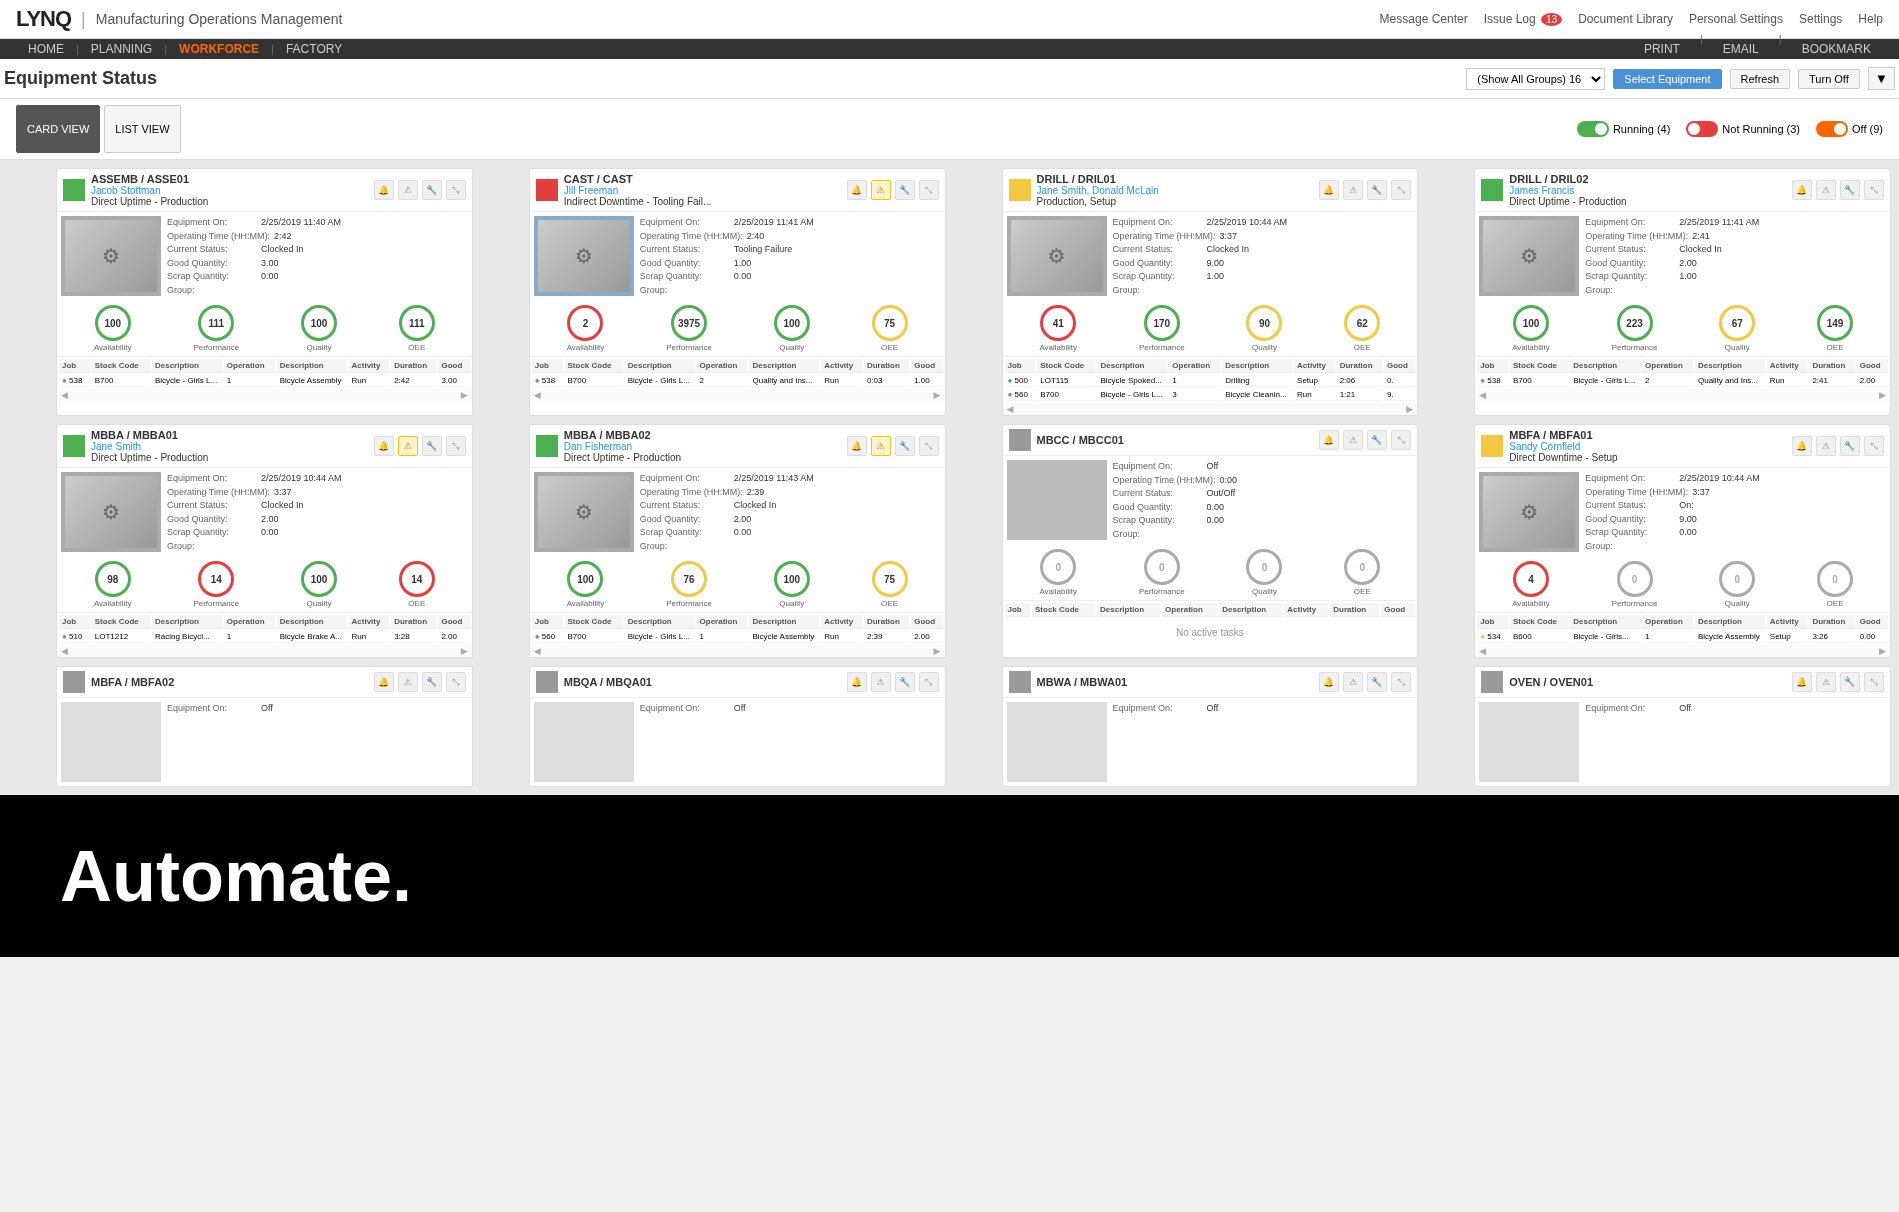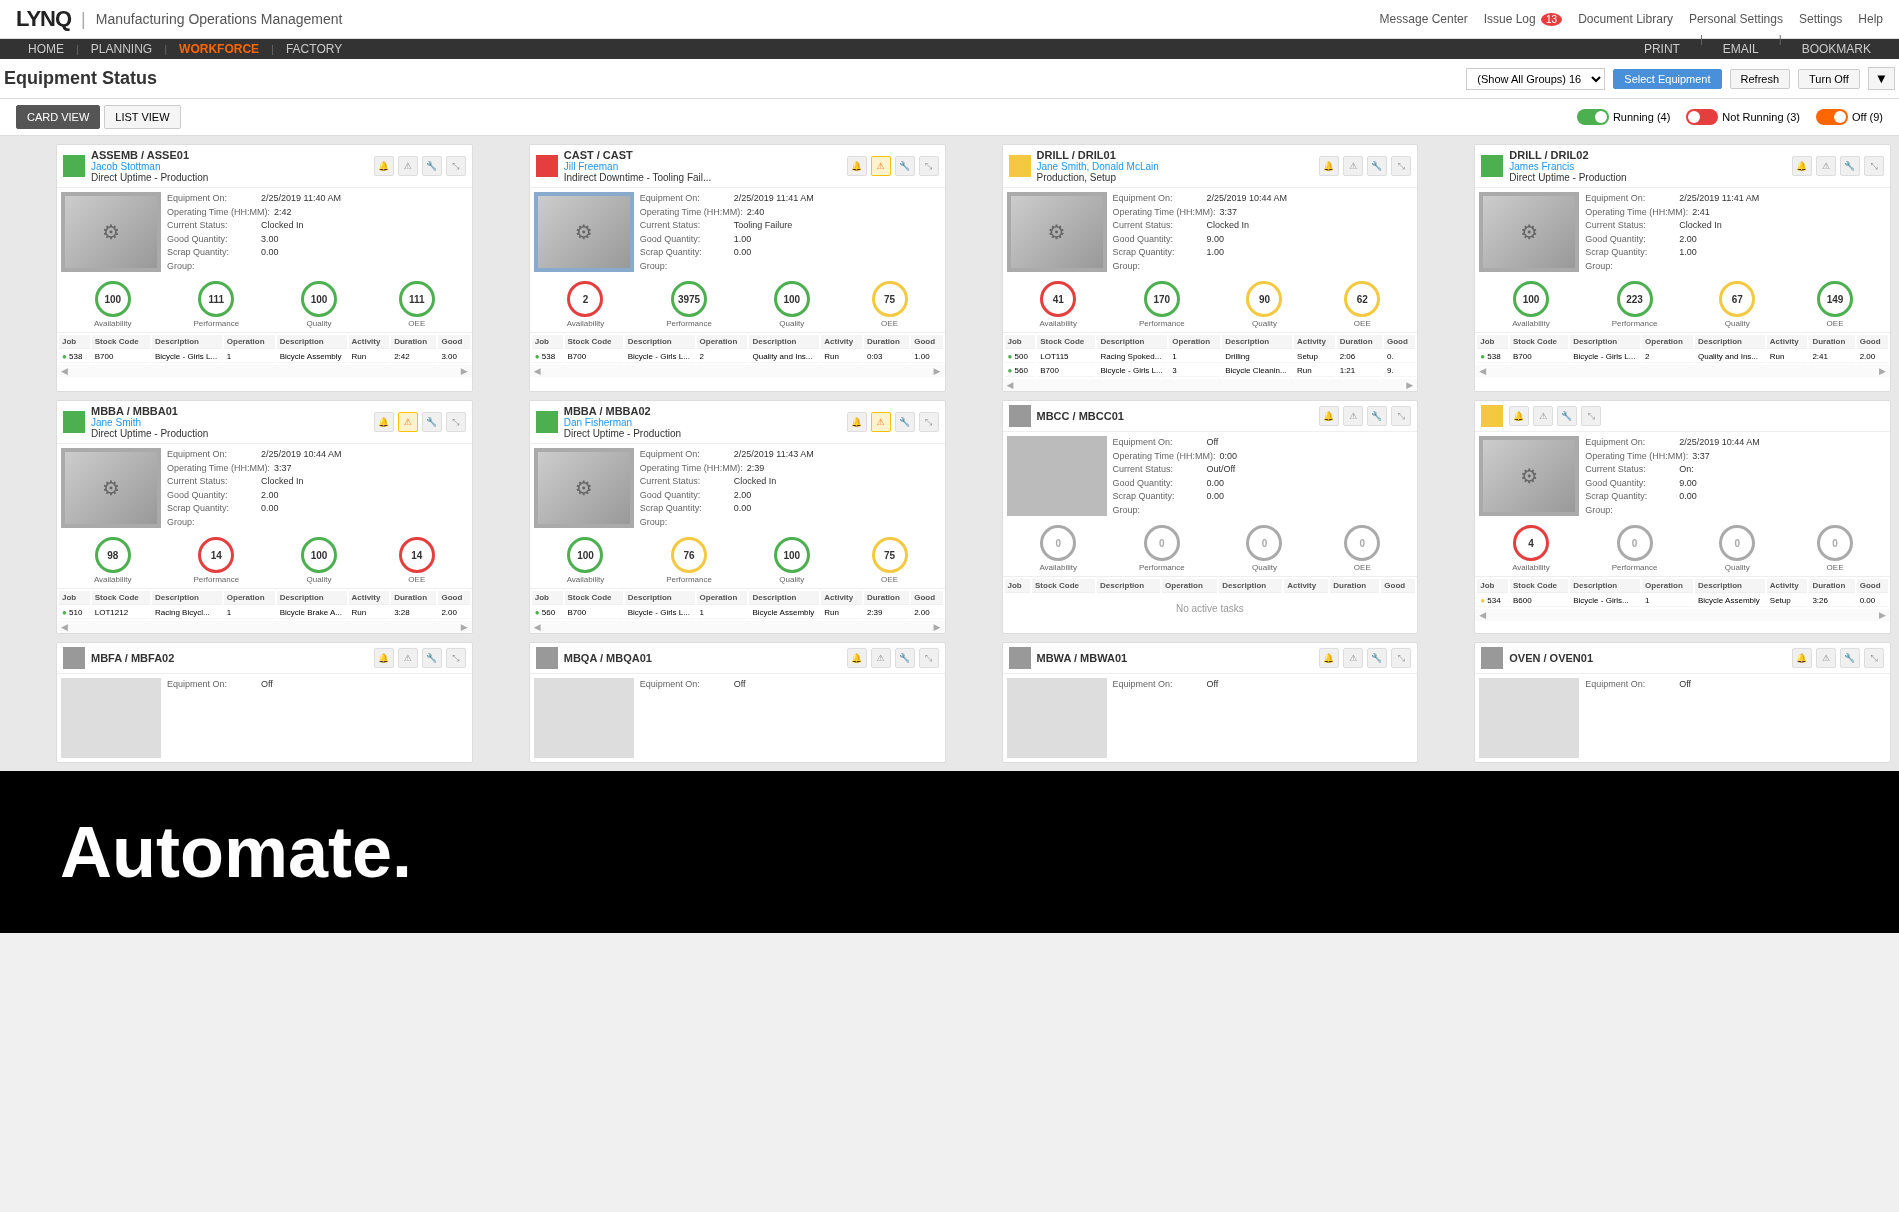--- a/index.html
+++ b/index.html
@@ -26,21 +26,21 @@
     .page-title { font-size: 18px; font-weight: bold; color: #333; }
     .header-controls { margin-left: auto; display: flex; align-items: center; gap: 8px; }
     .groups-select { border: 1px solid #ccc; padding: 3px 6px; font-size: 11px; background: white; }
     .btn { border: 1px solid #ccc; padding: 3px 10px; font-size: 11px; background: #f5f5f5; cursor: pointer; border-radius: 2px; }
     .btn-primary { background: #4a90d9; color: white; border-color: #4a90d9; }
     .btn-turnoff { background: #f5f5f5; }
     .dropdown-arrow { border: 1px solid #ccc; padding: 3px 6px; background: #f5f5f5; cursor: pointer; }
 
     
     .view-toggle { background: white; padding: 6px 16px; display: flex; align-items: center; gap: 4px; border-bottom: 1px solid #ddd; }
-    .view-btn { border: 1px solid #ccc; padding: 5px 10px; font-size: 11px; cursor: pointer; background: #f5f5f5; border-radius: 2px; }
+    .view-btn { border: 1px solid #ccc; padding: 17px 10px; font-size: 11px; cursor: pointer; background: #f5f5f5; border-radius: 2px; }
     .view-btn.active { background: #555; color: white; border-color: #555; }
     .status-indicators { margin-left: auto; display: flex; align-items: center; gap: 16px; font-size: 11px; }
     .toggle-indicator { display: flex; align-items: center; gap: 4px; }
     .toggle-on { width: 32px; height: 16px; background: #4CAF50; border-radius: 8px; position: relative; display: inline-block; }
     .toggle-on::after { content: ''; position: absolute; width: 12px; height: 12px; background: white; border-radius: 50%; top: 2px; right: 2px; }
     .toggle-off-red { width: 32px; height: 16px; background: #e53e3e; border-radius: 8px; position: relative; display: inline-block; }
     .toggle-off-red::after { content: ''; position: absolute; width: 12px; height: 12px; background: white; border-radius: 50%; top: 2px; left: 2px; }
     .toggle-orange { width: 32px; height: 16px; background: #ff6600; border-radius: 8px; position: relative; display: inline-block; }
     .toggle-orange::after { content: ''; position: absolute; width: 12px; height: 12px; background: white; border-radius: 50%; top: 2px; right: 2px; }
 
@@ -452,21 +452,21 @@
             <th>Description</th>
             <th>Activity</th>
             <th>Duration</th>
             <th>Good</th>
           </tr>
         </thead>
           <tbody>
         <tr>
           <td><span class="dot-green">●</span> 500</td>
           <td>LOT115</td>
-          <td>Racing Spoked...</td>
+          <td>Bicycle Spoked...</td>
           <td>1</td>
           <td>Drilling</td>
           <td>Setup</td>
           <td>2:06</td>
           <td>0.</td>
         </tr>
 
         <tr>
           <td><span class="dot-green">●</span> 560</td>
           <td>B700</td>
@@ -876,20 +876,25 @@
             <th>Duration</th>
             <th>Good</th>
           </tr>
         </thead>
         </table>
         <div class="no-tasks">No active tasks</div>
       </div>
     <div class="eq-card">
     <div class="card-header">
       <div class="status-square status-yellow"></div>
+      <div class="card-title-block">
+        <div class="card-eq-name">MBFA / MBFA01</div>
+        <div class="card-operator">Sandy Cornfield</div>
+        <div class="card-mode">Direct Downtime - Setup</div>
+      </div>
       <div class="card-icons">
         <div class="card-icon-btn">🔔</div>
         <div class="card-icon-btn ">⚠</div>
         <div class="card-icon-btn">🔧</div>
         <div class="card-icon-btn">⤡</div>
       </div>
     </div>
 
       <div class="card-body">
         <div class="card-image" style="background:#aaa; font-size:8px; color:#666; text-align:center; padding:4px;">

